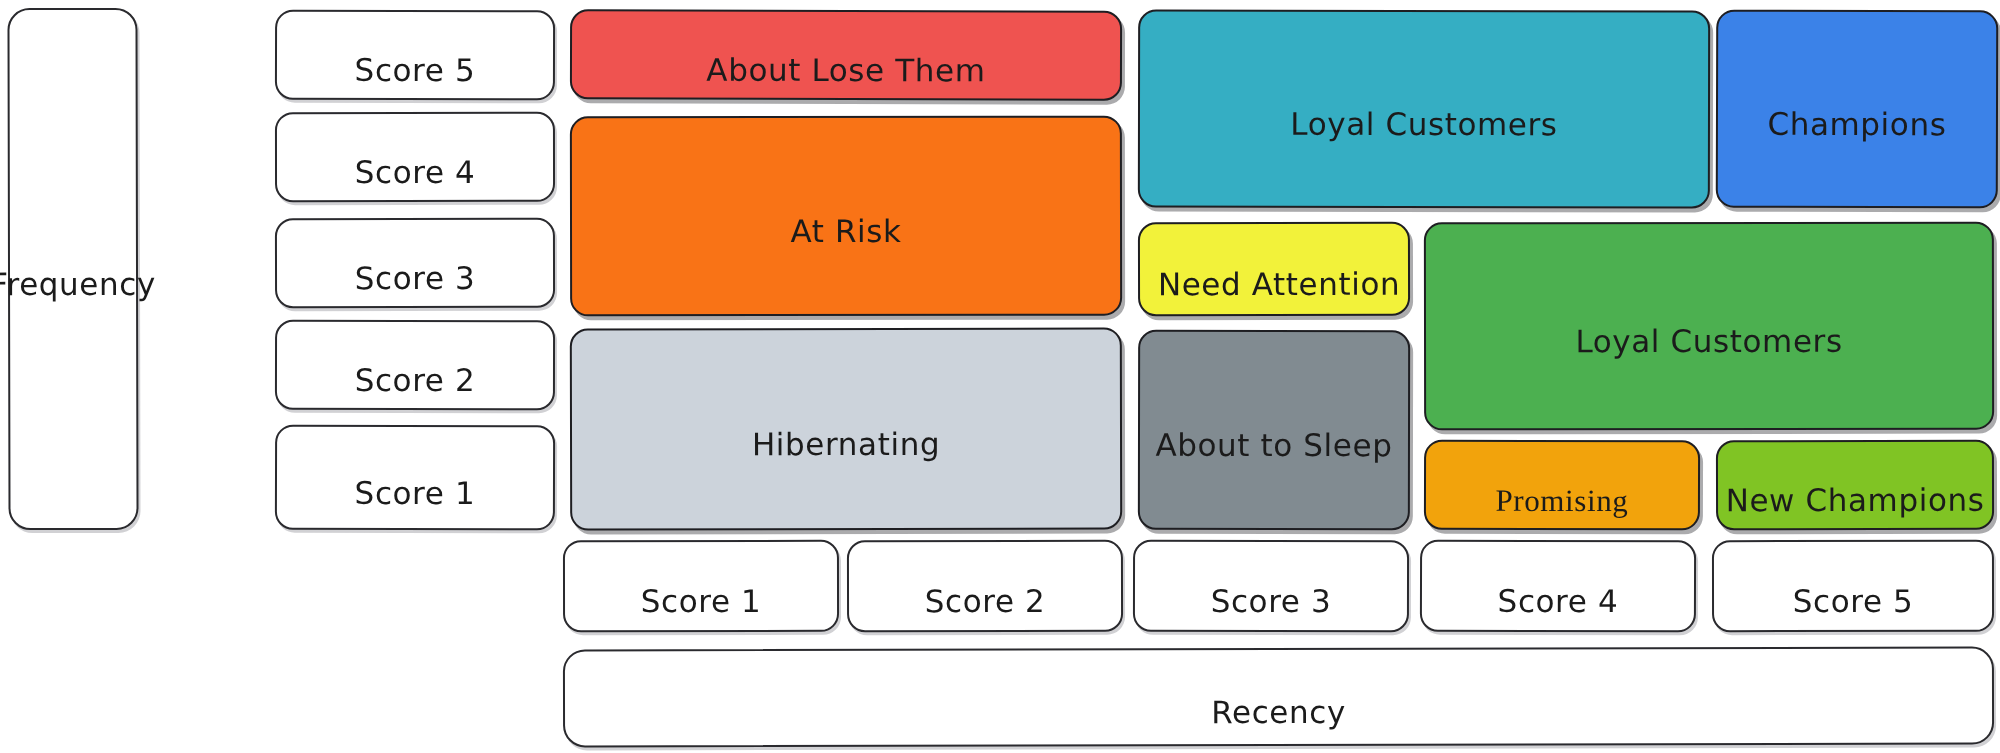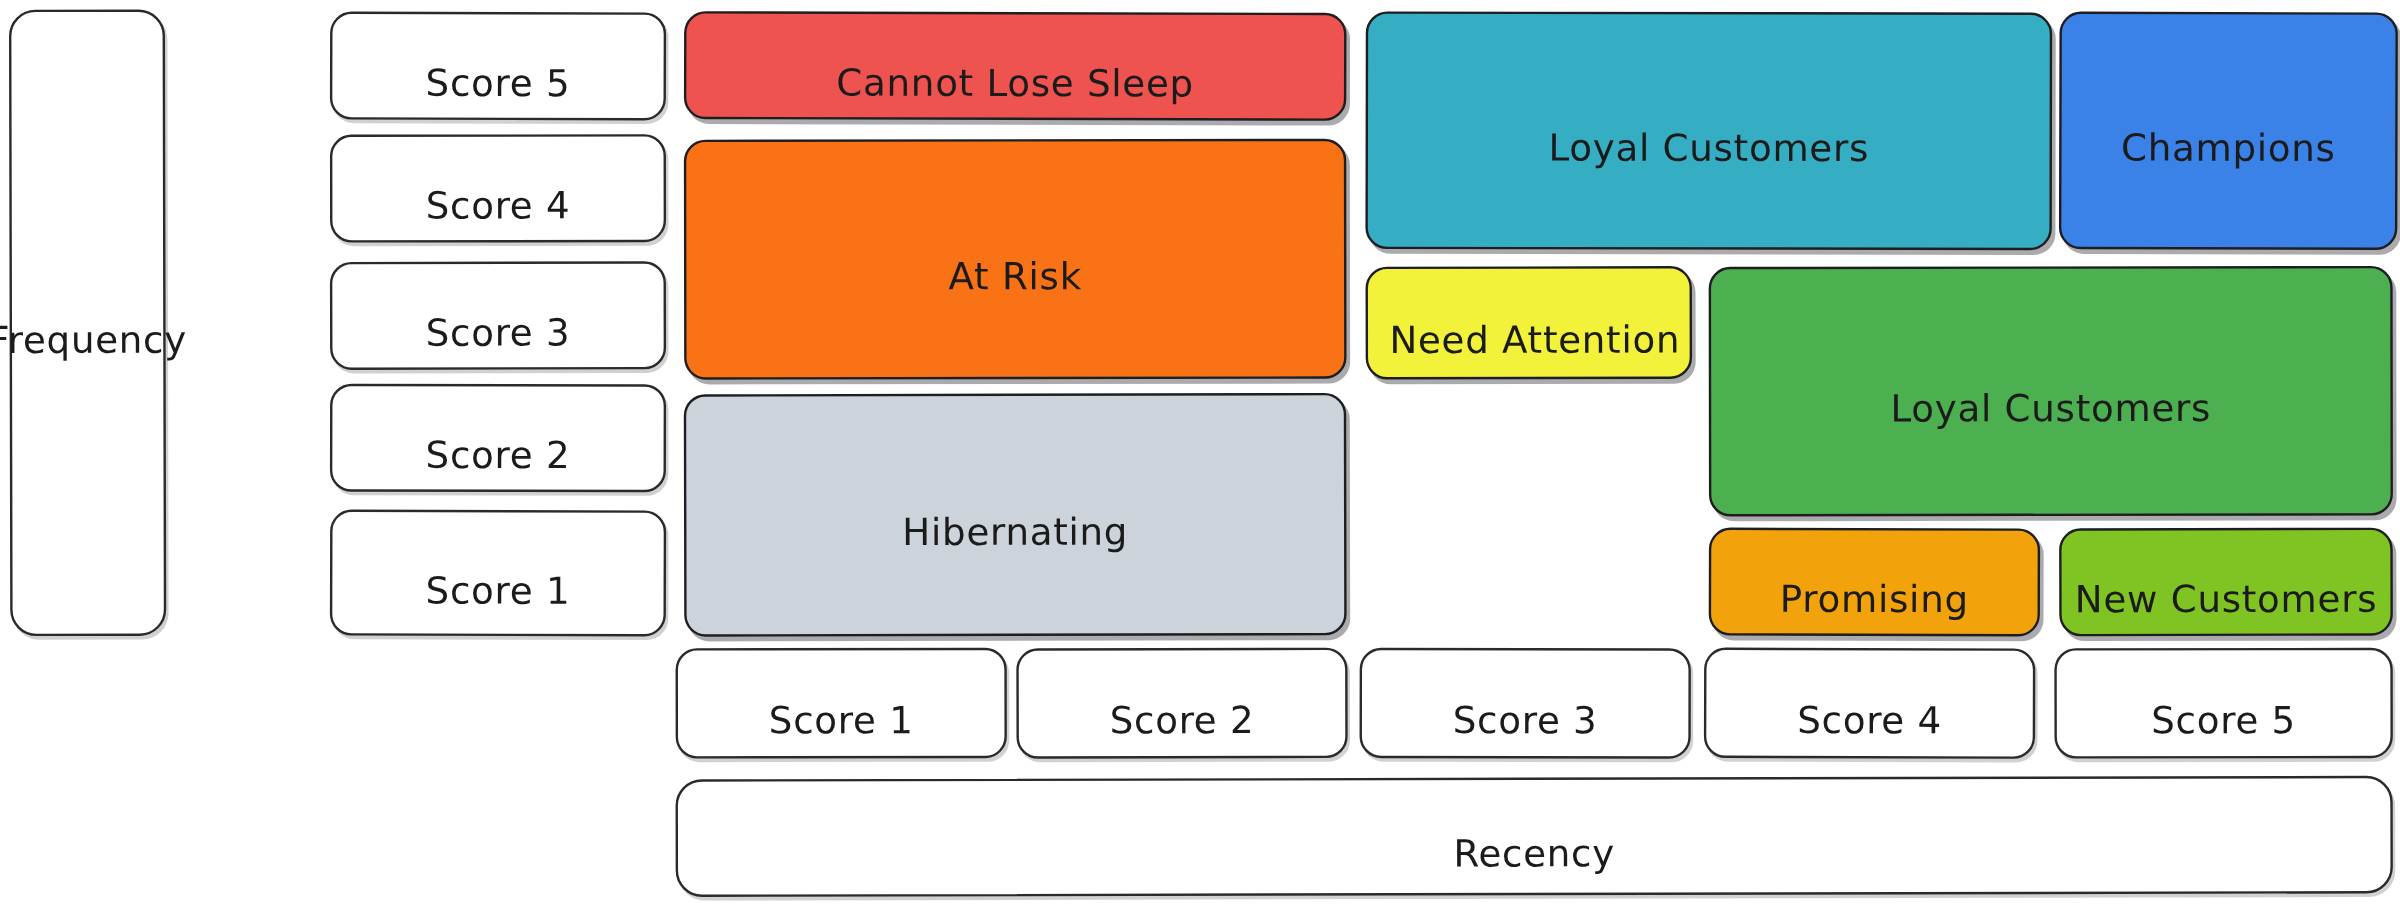--- a/index.html
+++ b/index.html
@@ -85,21 +85,21 @@
     <span class="label">Score 3</span>
   </div>
   <div class="box score j4" style="left:275px; top:320px; width:280px; height:90px;">
     <span class="label">Score 2</span>
   </div>
   <div class="box score j2" style="left:275px; top:425px; width:280px; height:105px;">
     <span class="label">Score 1</span>
   </div>
 
   <div class="box segment j2" style="left:570px; top:10px; width:552px; height:90px; background:#ef5350;">
-    <span class="label">Cannot Lose Sleep</span>
+    <span class="label">About Lose Them</span>
   </div>
 
   <div class="box segment j3" style="left:570px; top:116px; width:552px; height:200px; background:#f97316;">
     <span class="label">At Risk</span>
   </div>
 
   <div class="box segment j1" style="left:570px; top:328px; width:552px; height:202px; background:#ccd3db;">
     <span class="label">Hibernating</span>
   </div>
 
@@ -112,27 +112,30 @@
   </div>
 
   <div class="box segment j1" style="left:1138px; top:222px; width:272px; height:94px; background:#f2f23a;padding-left:20px;">
     <span class="label">Need Attention</span>
   </div>
 
   <div class="box segment j3" style="left:1424px; top:222px; width:570px; height:208px; background:#4cb050;">
     <span class="label">Loyal Customers</span>
   </div>
 
+  <div class="box segment j4" style="left:1138px; top:330px; width:272px; height:200px; background:#818b91;">
+    <span class="label">About to Sleep</span>
+  </div>
 
-  <div class="box segment j2" style="left:1424px; top:440px; width:276px; height:90px; background:#f2a30c;">
+  <div class="box segment j2" style="left:1424px; top:440px; width:276px; height:90px; background:#f2a30c;font-family:Liberation Serif, serif;">
     <span class="label">Promising</span>
   </div>
 
   <div class="box segment j1" style="left:1716px; top:440px; width:278px; height:90px; background:#80c424;">
-    <span class="label">New Customers</span>
+    <span class="label">New Champions</span>
   </div>
 
   <div class="box score j3" style="left:563px; top:540px; width:276px; height:92px;">
     <span class="label">Score 1</span>
   </div>
   <div class="box score j1" style="left:847px; top:540px; width:276px; height:92px;">
     <span class="label">Score 2</span>
   </div>
   <div class="box score j4" style="left:1133px; top:540px; width:276px; height:92px;">
     <span class="label">Score 3</span>

